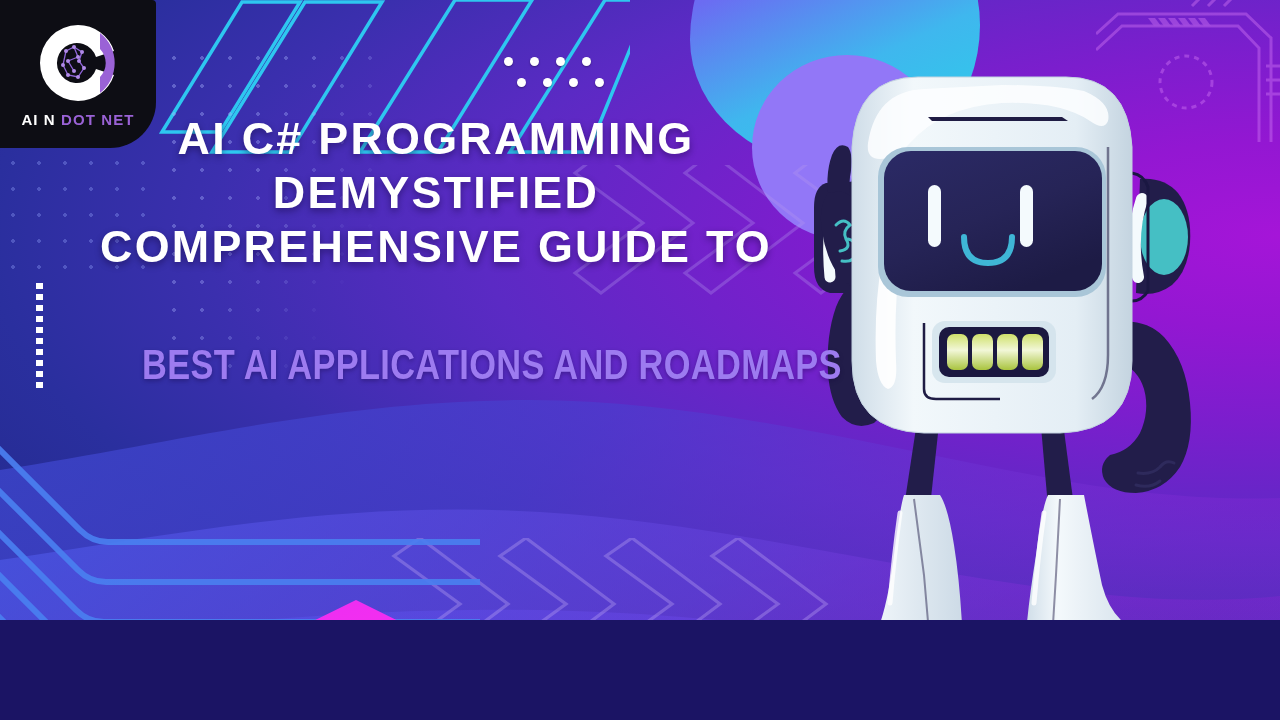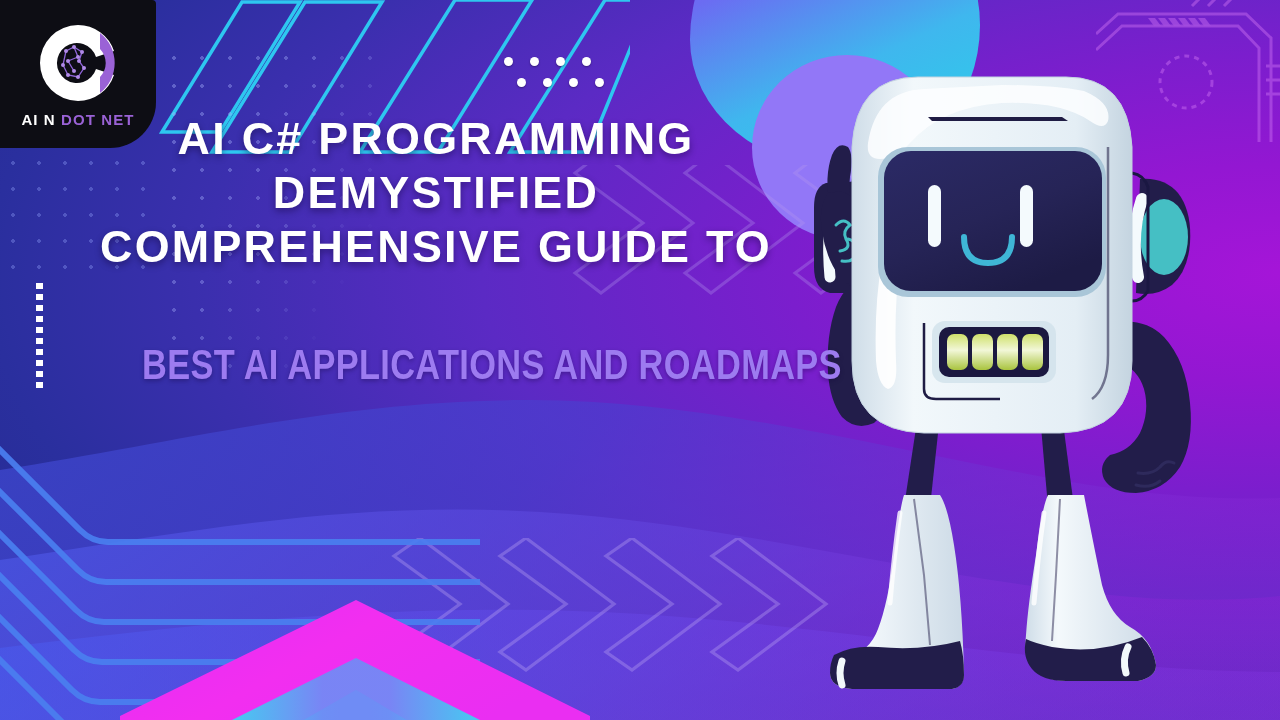--- a/index.html
+++ b/index.html
@@ -1,19 +1,19 @@
 <!DOCTYPE html>
 <html><head>
 <meta charset="utf-8">
 <style>
   * { margin:0; padding:0; box-sizing:border-box; }
   html,body{ background:#1b1464; }
   .stage{
     position:relative;
-    width:1280px; height:720px;
+    width:1280px; height:620px;
     overflow:hidden;
     font-family:"Liberation Sans", sans-serif;
     background:
       radial-gradient(120% 95% at 100% 38%, #a515d8 0%, #9317d2 16%, #7b1ecd 32%, #5b2ac4 52%, #3b2fae 70%, #2a2f9e 84%, #232a8e 100%),
       linear-gradient(100deg,#232a8e 0%,#2e2aa4 22%,#5b28c2 48%,#8a1fd0 72%,#a817d9 100%);
     padding-left: 20px;
   }
 
   
   .wave{ position:absolute; left:0; width:1280px; pointer-events:none; }

